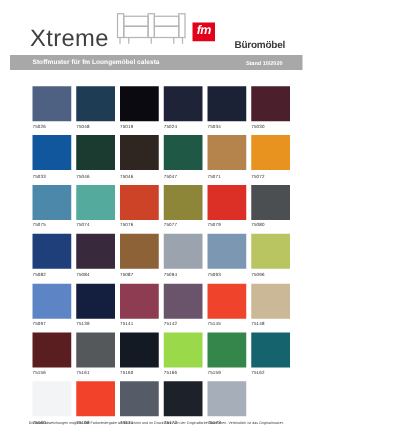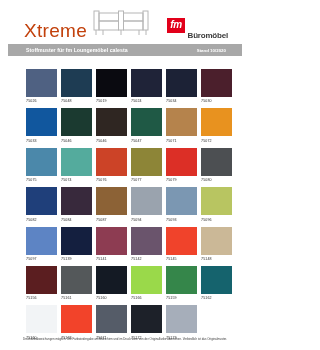--- a/index.html
+++ b/index.html
@@ -14,28 +14,28 @@
   
   .header{
     position:relative;
     height:38px;
     padding:6px 14px 0 24px;
     display:flex;align-items:center;justify-content:space-between;
   }
   .brand-left{display:flex;align-items:flex-end;gap:6px;}
   .xtreme{
     font-size:19px;
-    color:#c2410c;
+    color:#404040;
     letter-spacing:0.3px;
     line-height:1;
     font-weight:400;
   }
   .sofa-icon{display:block;}
 
-  .brand-right{display:flex;align-items:center;gap:3px;padding-right:8px;}
+  .brand-right{display:flex;align-items:center;gap:16px;padding-right:8px;}
   .fm-mark{
     background:#e2001a;
     color:#ffffff;
     font-size:10px;
     font-weight:700;
     line-height:1;
     padding:2px 3px 3px 3px;
     letter-spacing:-0.5px;
     font-style:italic;
   }

